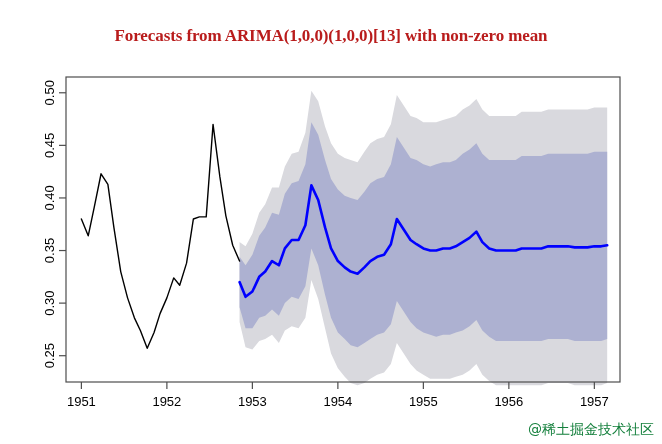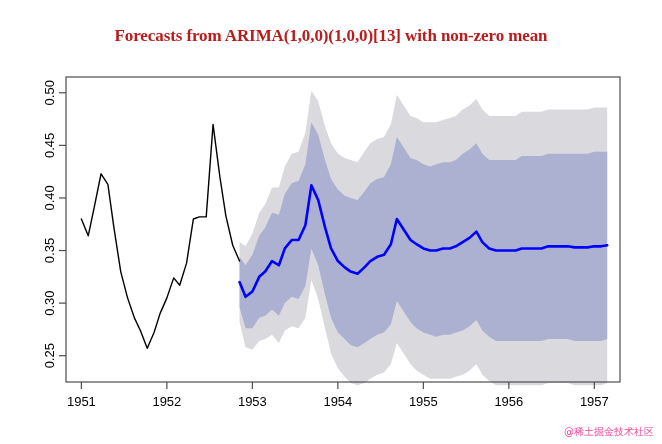--- a/index.html
+++ b/index.html
@@ -41,22 +41,22 @@
   .axis-tick-label {
     font-family: "Liberation Sans", sans-serif;
     font-size: 13px;
     fill: #000000;
   }
   #watermark {
     position: absolute;
     right: 8px;
     bottom: 5px;
     font-family: "DejaVu Sans", sans-serif;
-    font-size: 10px;
-    color: #ec4899;
+    font-size: 14px;
+    color: #15803d;
     white-space: nowrap;
   }
 </style>
 </head>
 <body>
 
 <div id="figure">
 
   <div id="chart-title">Forecasts from ARIMA(1,0,0)(1,0,0)[13] with non-zero mean</div>
 

